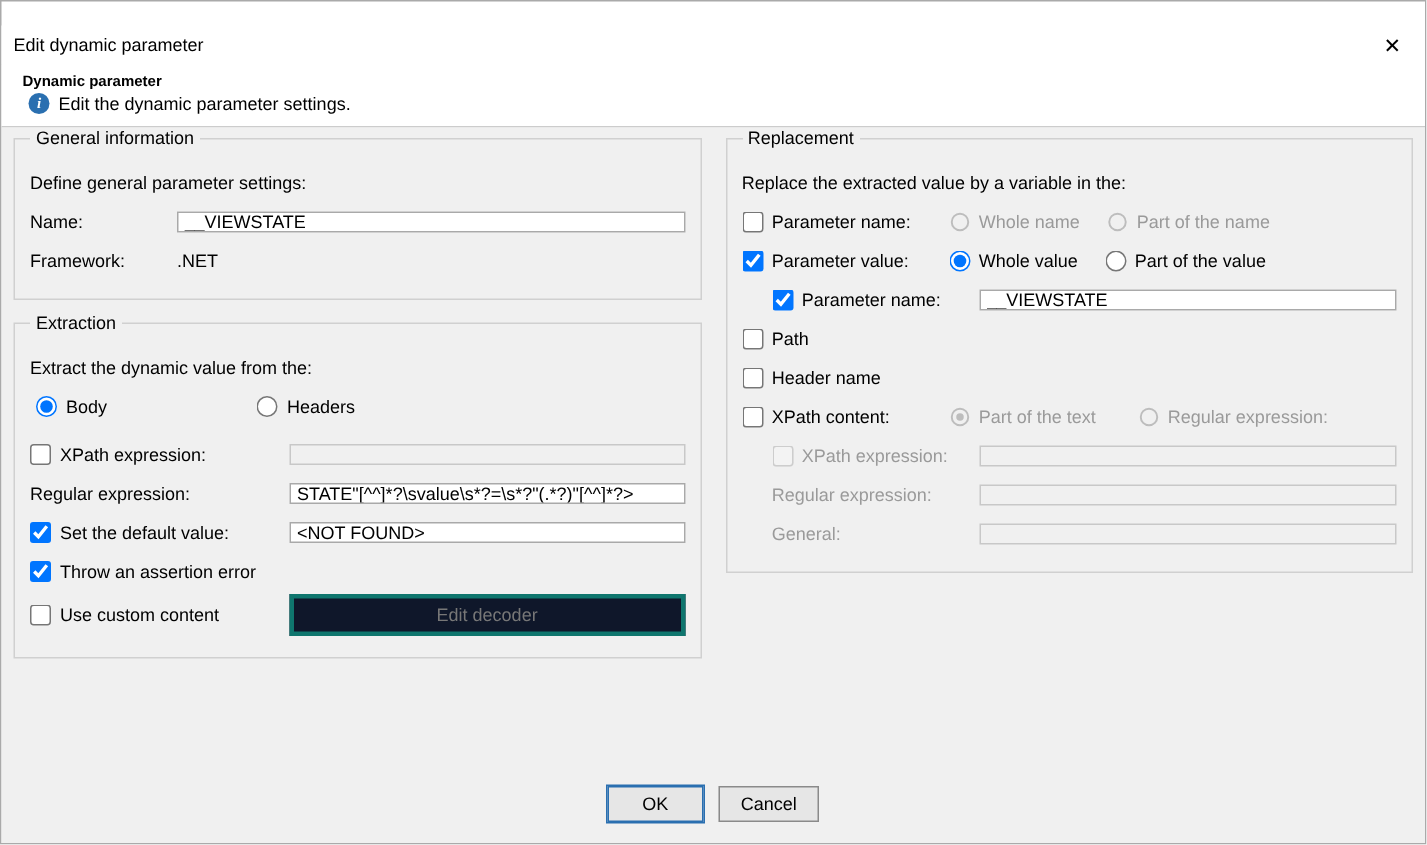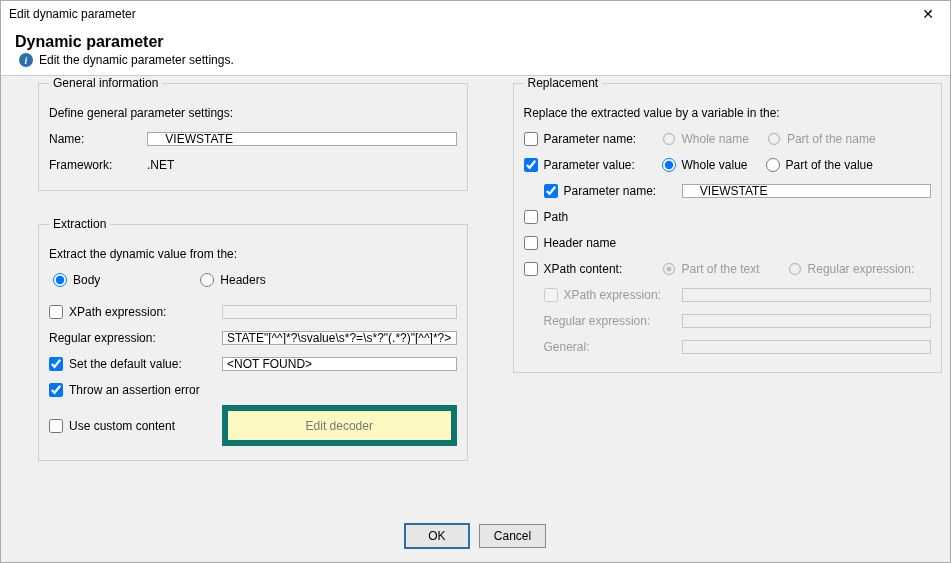--- a/index.html
+++ b/index.html
@@ -16,44 +16,45 @@
     border: 1px solid #aaa;
     background: #fff;
     display: flex;
     flex-direction: column;
   }
   .titlebar {
     display: flex;
     justify-content: space-between;
     padding: 6px 10px 6px 8px;
     background: #fff;
+    margin-top: 16px;
   }
   .titlebar-title { font-size: 12px; }
   .close-x { font-size: 14px; cursor: default; padding: 0 6px; line-height: 1; font-family: Arial, sans-serif; }
   .header {
     padding: 6px 14px 8px 14px;
     border-bottom: 1px solid #ccc;
     background: #fff;
   }
-  .header-title { font-weight: bold; font-size: 16px; margin-bottom: 2px; }
+  .header-title { font-weight: bold; font-size: 10px; margin-bottom: 2px; }
   .header-sub { display: flex; align-items: center; gap: 6px; margin-left: 4px; }
   .info-icon {
     width: 14px; height: 14px; border-radius: 50%;
     background: #2a6fb0; color: #fff; font-weight: bold;
     display: inline-flex; align-items: center; justify-content: center;
     font-size: 10px; font-family: Georgia, serif; font-style: italic;
   }
   .content {
     flex: 1;
     display: flex;
     background: #f0f0f0;
     padding: 0;
     overflow: hidden;
   }
-  .col { flex: 1; padding: 0 8px 8px 8px; display: flex; flex-direction: column; gap: 22px; margin-left: 29px; }
+  .col { flex: 1; padding: 0 8px 8px 8px; display: flex; flex-direction: column; gap: 4px; }
   fieldset {
     border: 1px solid #d0d0d0;
     margin: 0 0 4px 0;
     padding: 8px 10px 10px 10px;
     background: #f0f0f0;
   }
   legend { padding: 0 4px; font-size: 12px; color: #000; }
   .row { display: flex; align-items: center; gap: 8px; margin: 4px 0; min-height: 22px; }
   .label { white-space: nowrap; }
   .label-col1 { width: 165px; }
@@ -81,21 +82,21 @@
     height: 24px;
     min-width: 64px;
     padding: 0 14px;
     border: 1px solid #8a8a8a;
     background: #e6e6e6;
     font-family: inherit;
     font-size: 12px;
     cursor: default;
   }
   .btn.primary { border: 1px solid #2a6fb0; outline: 1px solid #2a6fb0; }
-  .btn.wide { flex: 1; height: 41px; background: #fef9c3; color: #777; border: 6px solid #0f766e; }
+  .btn.wide { flex: 1; height: 28px; background: #0f172a; color: #777; border: 3px solid #0f766e; }
   .footer {
     display: flex;
     justify-content: center;
     gap: 10px;
     padding: 12px 0 14px 0;
     background: #f0f0f0;
   }
   .spacer-v { height: 2px; }
   .r-label-col { width: 130px; display:inline-flex; align-items:center; gap:6px; }
   .r-indent-label { width: 130px; margin-left: 20px; }

